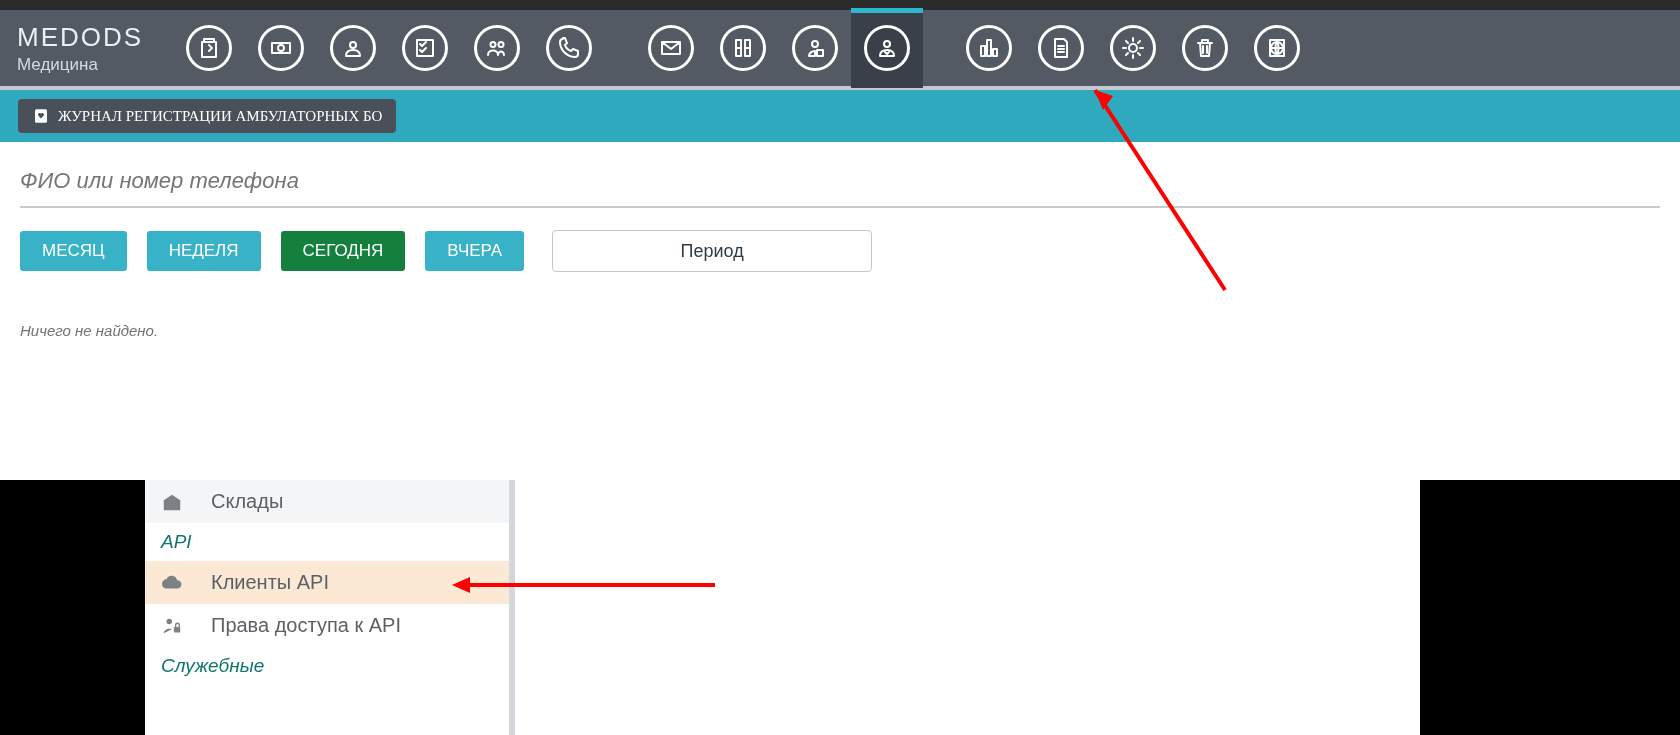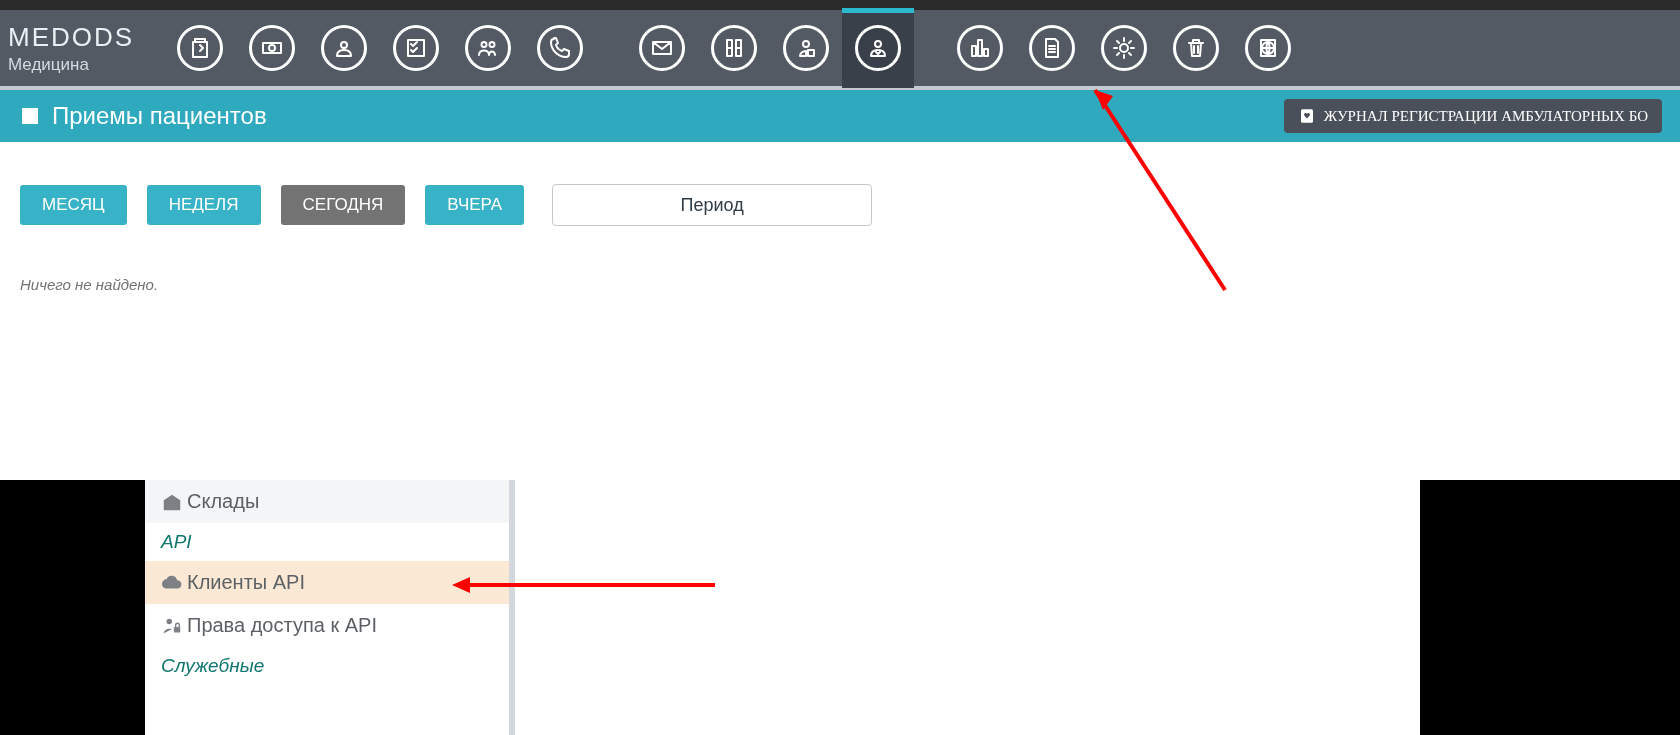--- a/index.html
+++ b/index.html
@@ -19,21 +19,21 @@
 .topnav {
   height: 80px;
   background: #545a63;
   display: flex;
   align-items: center;
   border-bottom: 4px solid #c4c9cf;
   position: relative;
 }
 .brand {
   color: #e9f0f4;
-  padding-left: 8px;
+  padding-left: 17px;
   padding-right: 30px;
   display: flex;
   flex-direction: column;
   justify-content: center;
 }
 .brand .b1 { font-size: 26px; letter-spacing: 2px; font-weight: 400; }
 .brand .b2 { font-size: 17px; color: #d3dbe0; margin-top: 2px; }
 
 .nav-icons { display: flex; align-items: center; height: 100%; }
 .nav-icon {
@@ -107,21 +107,21 @@
 }
 .fbtn {
   padding: 10px 22px;
   font-size: 17px;
   color:#fff;
   background:#38b2c6;
   border-radius:3px;
   cursor:pointer;
   border:none;
 }
-.fbtn.dark { background:#737373;text-align:right; }
+.fbtn.dark { background:#15803d;text-align:right; }
 .period-box {
   margin-left: 8px;
   width: 320px;
   height: 42px;
   border:1px solid #c2c7cc;
   border-radius:4px;
   display:flex;
   align-items:center;
   justify-content:center;
   font-size:18px;
@@ -164,21 +164,21 @@
   left:145px;
   top:480px;
   width:370px;
   background:#fff;
   border-right:6px solid #d4d8dc;
   height:255px;
   font-size:20px;
 }
 .sp-item {
   display:flex; align-items:center;
-  gap:4px;
+  gap:28px;
   padding:10px 16px;
   color:#5d6166;
   cursor:pointer;
 }
 .sp-item.light { background:#f4f5f6; }
 .sp-item.highlight { background:#fbe9d6; }
 .sp-item svg{ width:22px;height:22px;fill:#7d8186;}
 .sp-header {
   padding:8px 16px;
   color:#0f766e;
@@ -299,36 +299,31 @@
         <div class="circ">
           <svg viewBox="0 0 24 24">
             <path d="M5 4h14v16H5zM12 6a6 6 0 1 0 0 12 6 6 0 0 0 0-12zM6 12h12M12 6c2 2 2 10 0 12M12 6c-2 2-2 10 0 12" fill="none" stroke="#fff" stroke-width="2" stroke-linecap="round" stroke-linejoin="round"></path>
           </svg>
         </div>
       </div>
     </div>
 </div>
 
 <div class="page-header">
-  <div class="ph-left">
-    <svg viewBox="0 0 24 24">
-        <path d="M4 4h16v16H4z M7 7h4v4H7z M7 14h10v1H7z M7 17h10v1H7z" fill="#fff"></path>
-      </svg>
-    <span>Приемы пациентов</span>
-  </div>
   <div class="journal-btn">
     <svg viewBox="0 0 24 24">
         <rect x="4" y="3" width="16" height="18" rx="2" fill="#fff"></rect>
         <path d="M12 9c-1-2-4-1-4 1 0 2 4 5 4 5s4-3 4-5c0-2-3-3-4-1z" fill="#4a5059"></path>
       </svg>
     <span>ЖУРНАЛ РЕГИСТРАЦИИ АМБУЛАТОРНЫХ БО</span>
   </div>
 </div>
 
 <div class="content">
+  <input class="search-input" type="text" placeholder="ФИО или номер телефона" style="">
   <div class="filter-row">
     <button class="fbtn">МЕСЯЦ</button>
     <button class="fbtn">НЕДЕЛЯ</button>
     <button class="fbtn dark">СЕГОДНЯ</button>
     <button class="fbtn">ВЧЕРА</button>
     <div class="period-box">Период</div>
   </div>
   <div class="nothing">Ничего не найдено.</div>
 </div>
 

